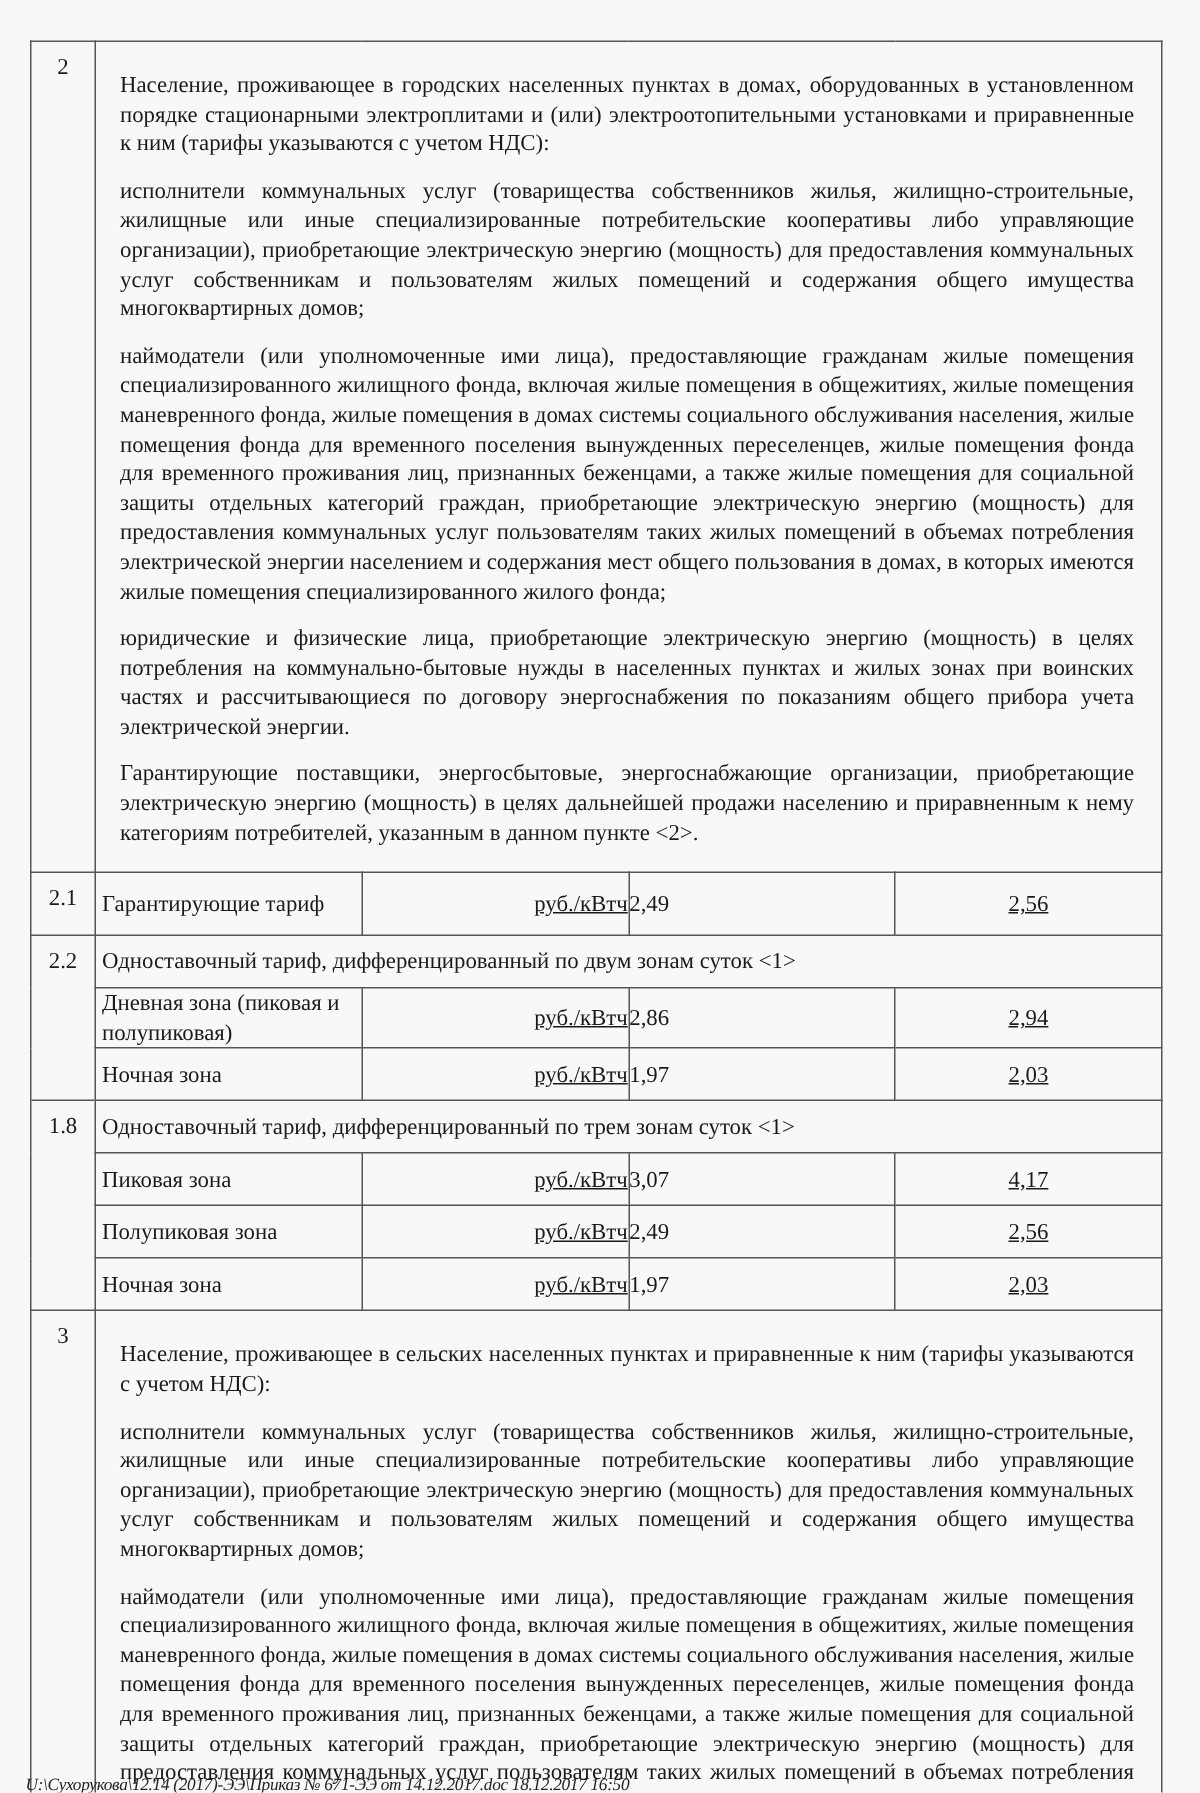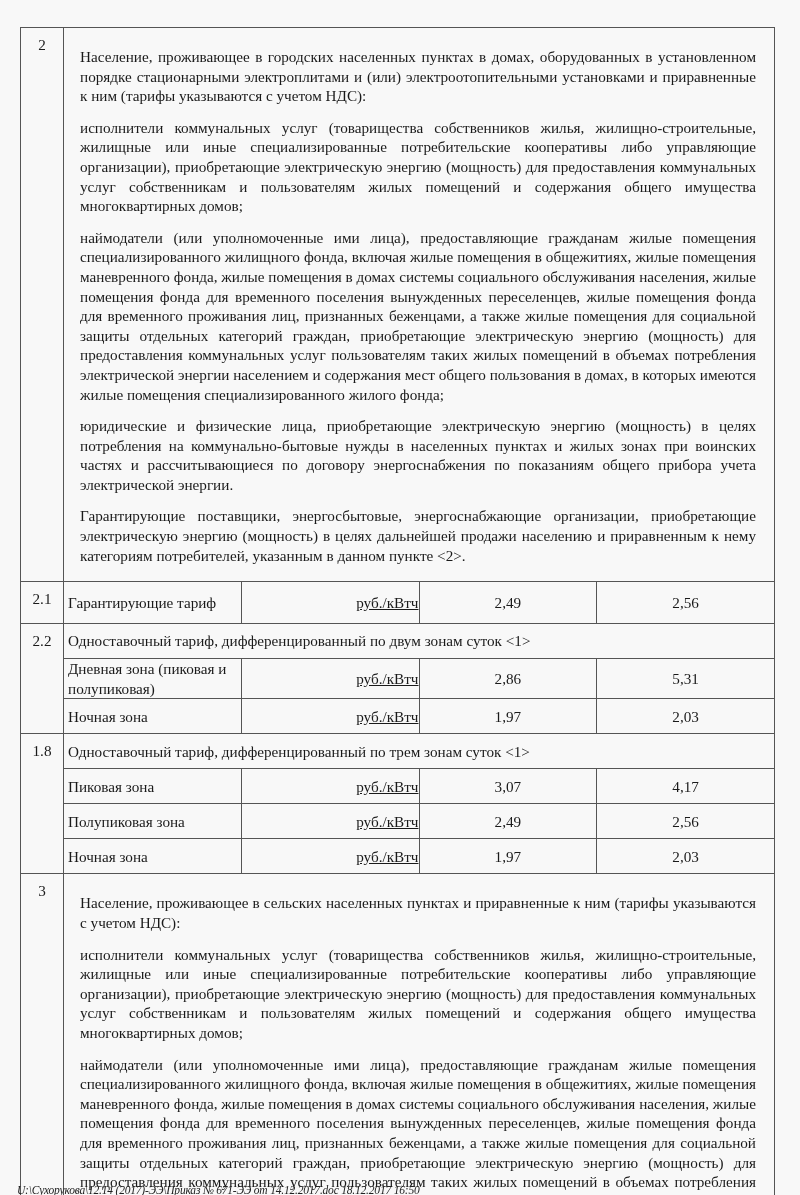--- a/index.html
+++ b/index.html
@@ -32,22 +32,22 @@
   }
   .desc {
     padding: 7px 6px 4px 4px !important;
     text-align: justify;
   }
   .desc p { margin: 12px; text-align: justify; text-align-last: left; }
   .row td { height: 34px; vertical-align: middle; }
   .row .num { vertical-align: top; padding-top: 7px !important; }
   .name { width: 329px; padding-left: 4px !important; }
   .unit { width: 96px; text-align: right; text-decoration: underline; }
-  .v1 { width: 140px; text-align: center; }
-  .v2 { width: 140px; text-align: center; }
+  .v1 { width: 140px; text-align: left; }
+  .v2 { width: 140px; text-align: center; text-decoration: underline; }
   .sub td.span { padding-left: 4px !important; }
   .noborder-b { border-bottom: none !important; }
   .footer {
     position: absolute;
     left: 17px; top: 1184px;
     font-size: 11.5px;
     letter-spacing: -0.2px;
     color: #222;
     white-space: nowrap;
     font-style: italic;
@@ -79,21 +79,21 @@
   </tr>
 
   <tr class="row sub">
     <td class="num noborder-b" rowspan="3">2.2</td>
     <td class="span" colspan="4">Одноставочный тариф, дифференцированный по двум зонам суток &lt;1&gt;</td>
   </tr>
   <tr class="row">
     <td class="name">Дневная зона (пиковая и полупиковая)</td>
     <td class="unit">руб./кВтч</td>
     <td class="v1">2,86</td>
-    <td class="v2">5,31</td>
+    <td class="v2">2,94</td>
   </tr>
   <tr class="row">
     <td class="name">Ночная зона</td>
     <td class="unit">руб./кВтч</td>
     <td class="v1">1,97</td>
     <td class="v2">2,03</td>
   </tr>
 
   <tr class="row sub">
     <td class="num" rowspan="4">1.8</td>

